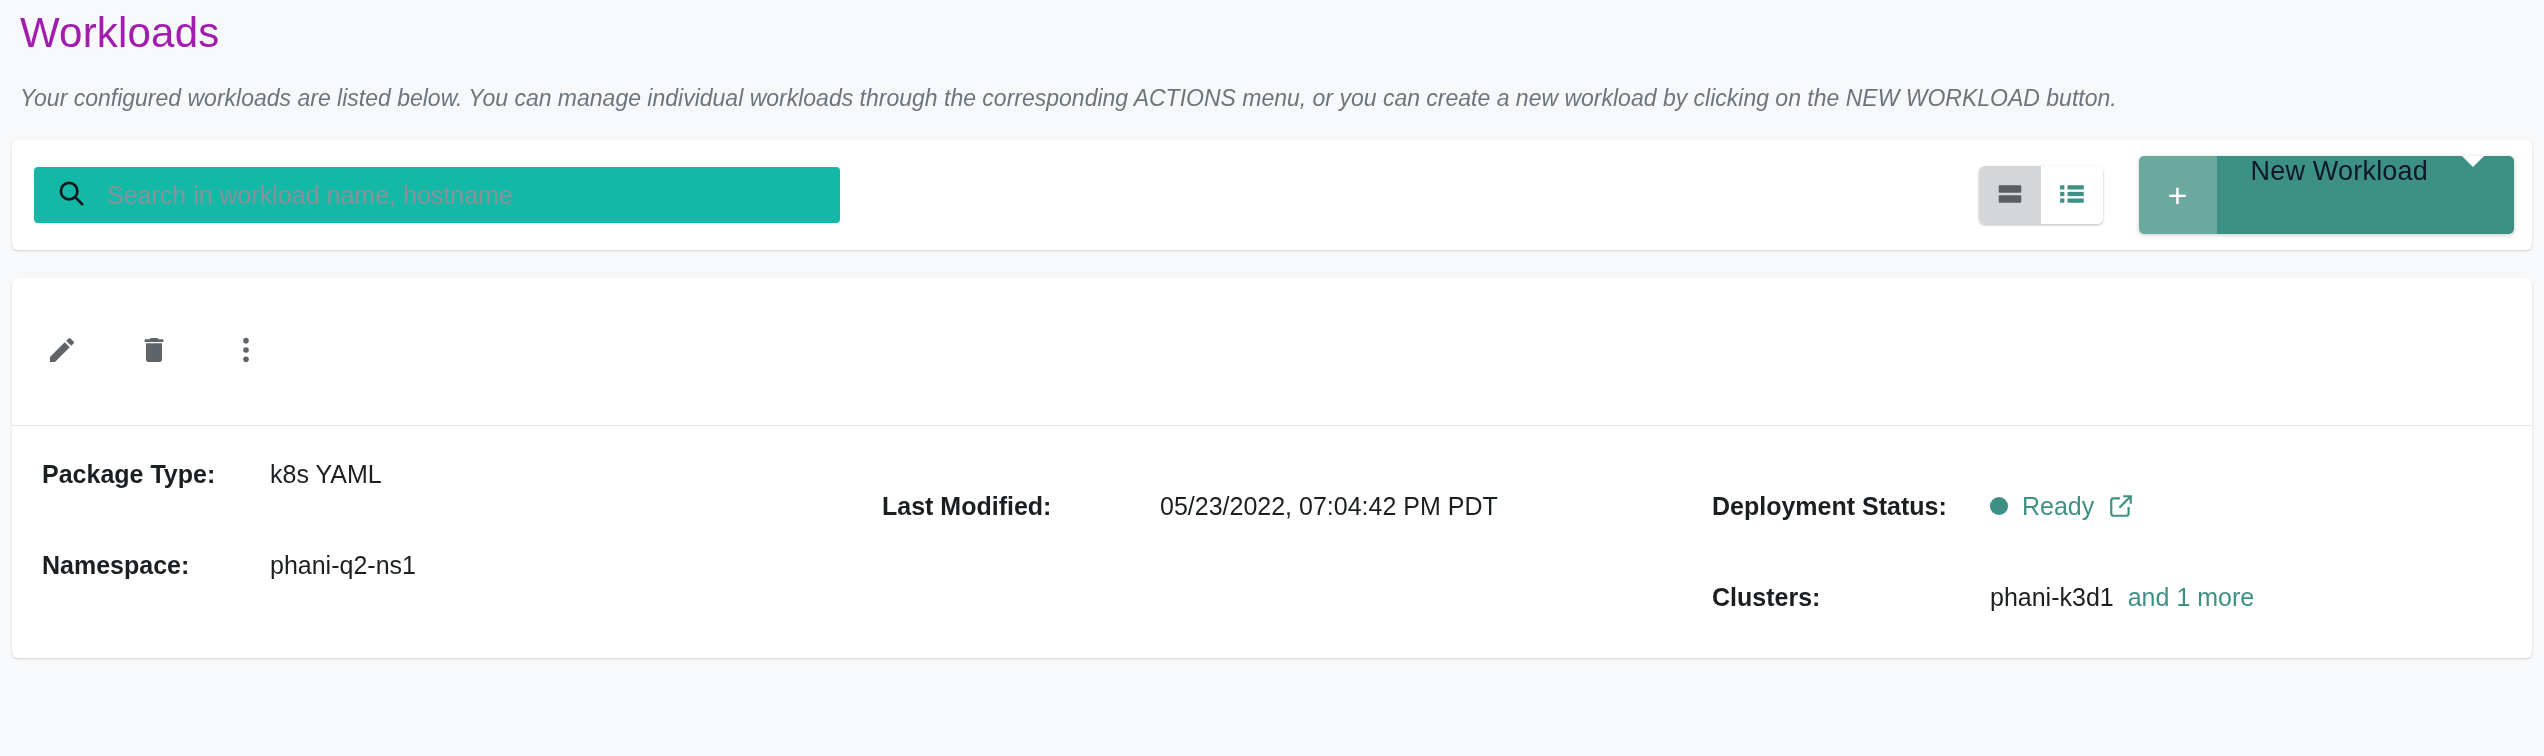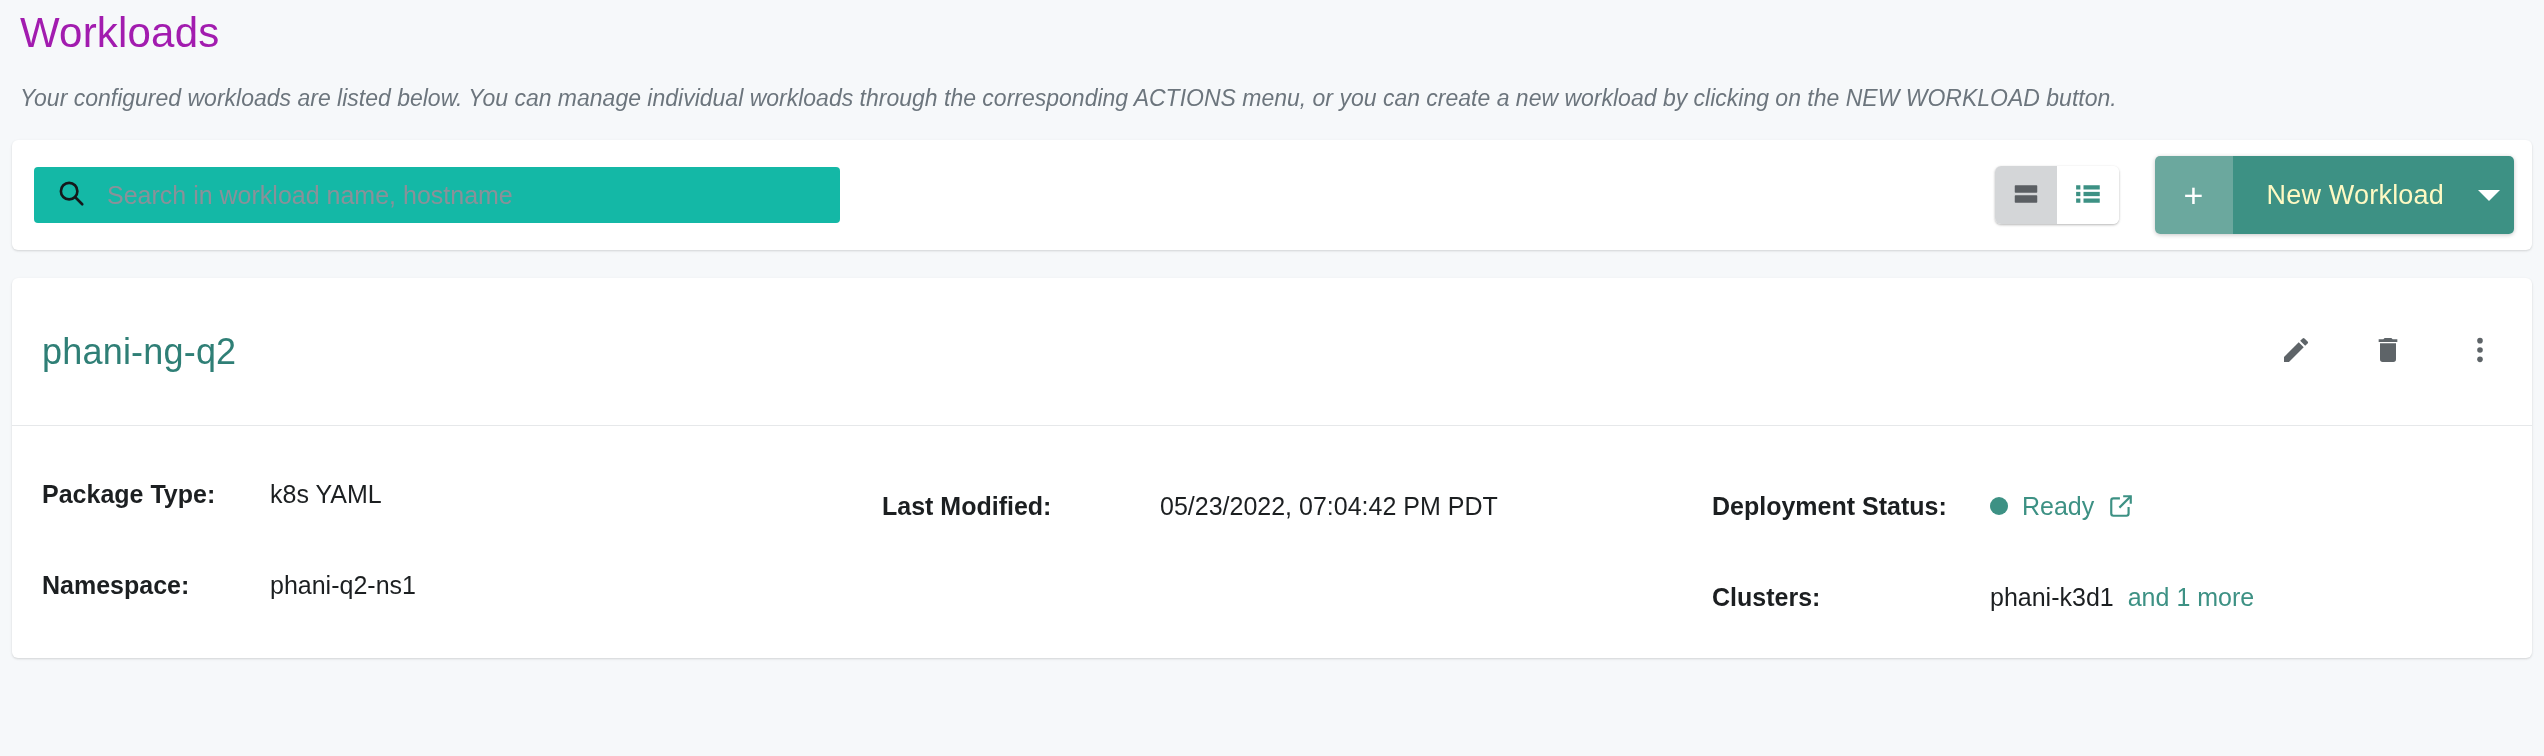--- a/index.html
+++ b/index.html
@@ -104,24 +104,23 @@
     align-items: center;
     justify-content: center;
     color: #ffffff;
     font-size: 34px;
     line-height: 1;
     font-weight: 400;
   }
   .nw-main {
     background: #3d9184;
     display: flex;
-    align-items: center;
     gap: 34px;
-    padding: 0 14px 0 34px;
-    color: #fef9c3;
+    padding: 0 30px 0 34px;
+    color: #0f172a;
     font-size: 27px;
     letter-spacing: 0.2px;
   }
   .caret {
     width: 0; height: 0;
     border-left: 11px solid transparent;
     border-right: 11px solid transparent;
     border-top: 11px solid #ffffff;
   }
 
@@ -167,21 +166,20 @@
     color: #1c1f21;
     min-width: 228px;
   }
   .field-label.wide { min-width: 278px; margin-top: 32px; }
   .field-value {
     font-size: 25px;
     color: #1c1f21;
     display: flex;
     align-items: center;
     gap: 14px;
-    margin-top: 20px;
   }
   .status-dot {
     width: 18px; height: 18px;
     border-radius: 50%;
     background: #3d9184;
     display: inline-block;
   }
   .link-teal { color: #3d9184; cursor: pointer; }
   .ext-icon { display: inline-flex; align-items: center; }
 </style>
@@ -237,21 +235,20 @@
           <span class="caret"></span>
         </div>
       </div>
 
     </div>
   </div>
 
   <div class="card workload-card">
 
     <div class="wc-head">
-      <span class="wc-title">phani-ng-q2</span>
 
       <div class="wc-actions">
         <button class="icon-btn">
           <span>
             <svg width="32" height="32" viewBox="0 0 24 24" fill="#5e6468">
               <path d="M3 17.25V21h3.75L17.81 9.94l-3.75-3.75L3 17.25zM20.71 7.04a1 1 0 0 0 0-1.41l-2.34-2.34a1 1 0 0 0-1.41 0l-1.83 1.83 3.75 3.75 1.83-1.83z"></path>
             </svg>
           </span>
         </button>
         <button class="icon-btn">

